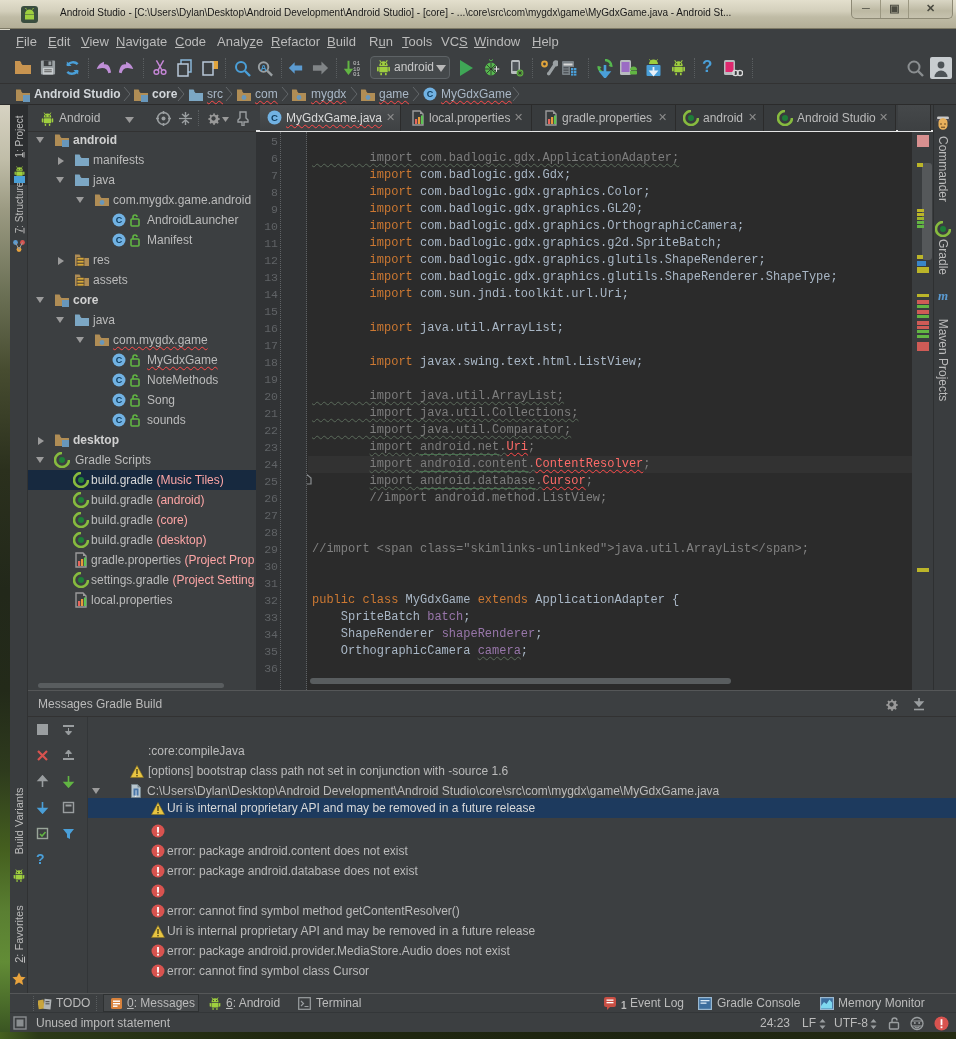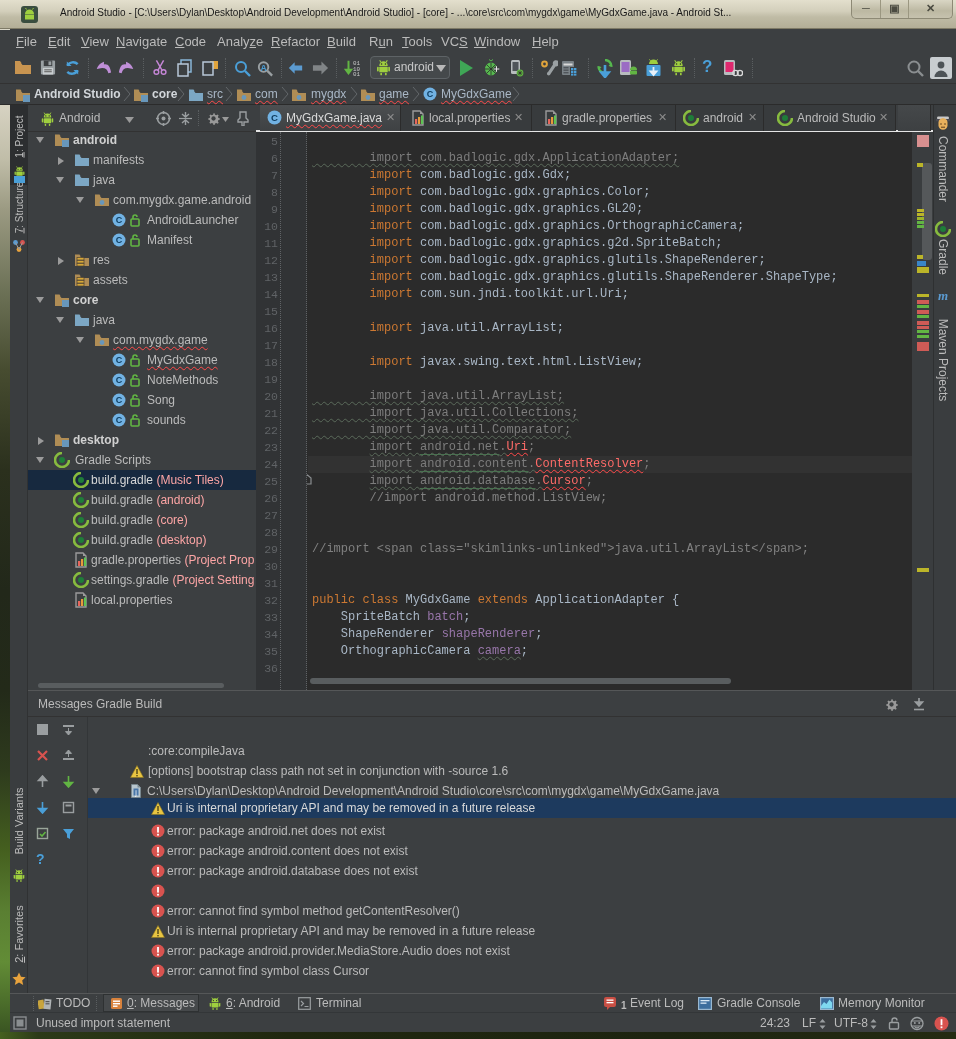--- a/index.html
+++ b/index.html
@@ -794,21 +794,20 @@
   <div class="mrow" style="top:81px;color:#d8d8d8">
       <svg class="ic" style="left:123px;top:4px" width="14" height="13">
         <use href="#warn"></use>
       </svg>
       <span style="position:absolute;left:139px">Uri is internal proprietary API and may be removed in a future release</span>
     </div>
   <div class="mrow" style="top:104px">
       <svg class="ic" style="left:123px;top:3px" width="14" height="14">
         <use href="#err"></use>
       </svg>
-      <span style="position:absolute;left:139px">error: package android.net does not exist</span>
     </div>
   <div class="mrow" style="top:124px">
       <svg class="ic" style="left:123px;top:3px" width="14" height="14">
         <use href="#err"></use>
       </svg>
       <span style="position:absolute;left:139px">error: package android.content does not exist</span>
     </div>
   <div class="mrow" style="top:144px">
       <svg class="ic" style="left:123px;top:3px" width="14" height="14">
         <use href="#err"></use>

